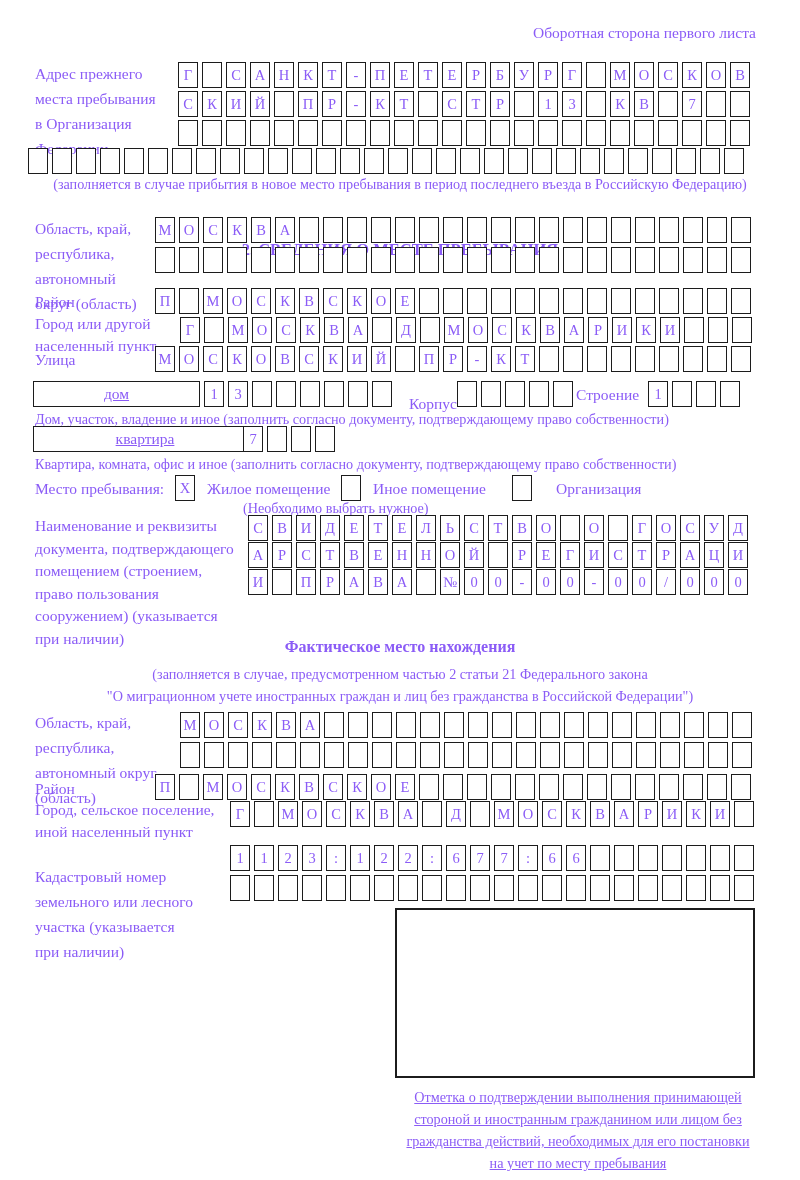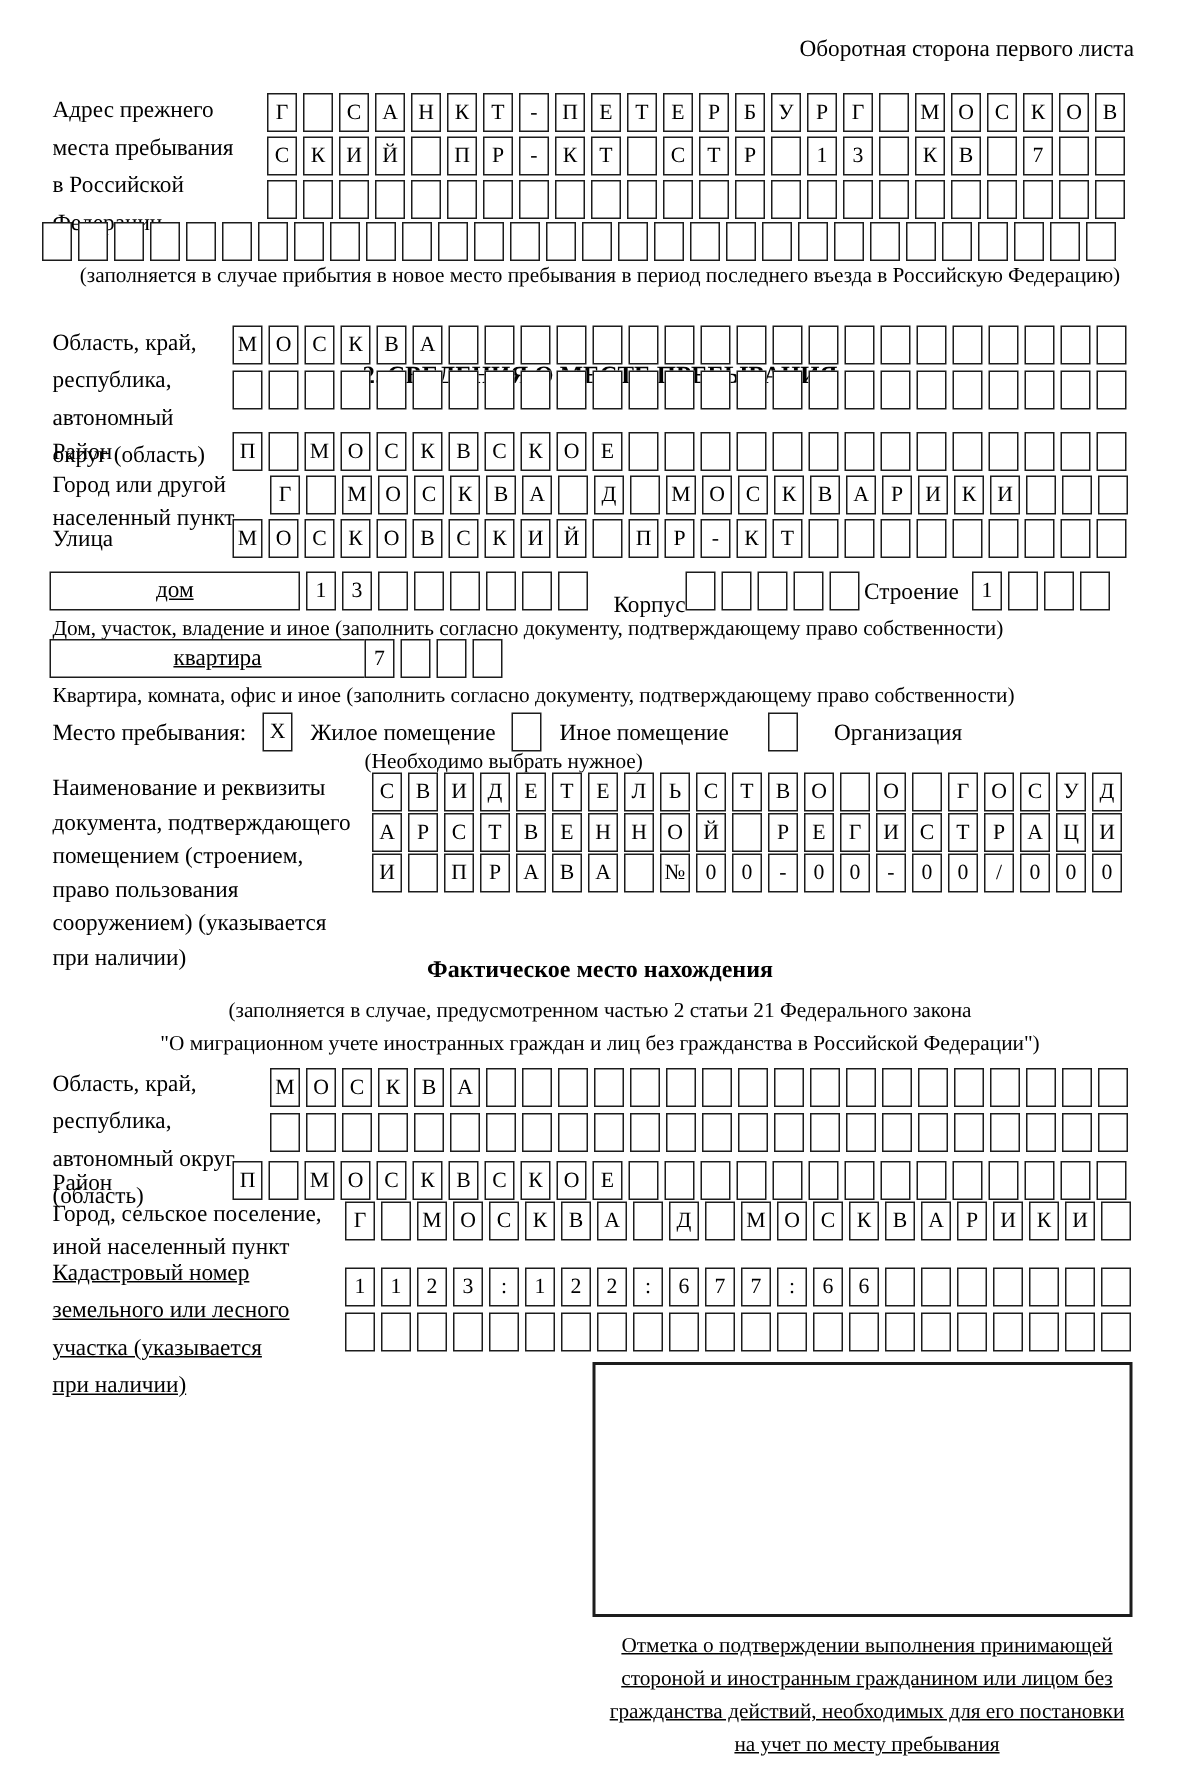--- a/index.html
+++ b/index.html
@@ -1,17 +1,17 @@
 <!DOCTYPE html>
 <html><head>
 <meta charset="utf-8">
 <style>
   html,body{margin:0;padding:0;background:#fff;}
   .page{position:relative;width:800px;height:1180px;background:#ffffff;
-        font-family:"Liberation Serif","DejaVu Serif",serif;color:#000000;overflow:hidden;}
+        font-family:"Liberation Serif","DejaVu Serif",serif;color:#8b5cf6;overflow:hidden;}
   .abs{position:absolute;}
   .label{font-size:15.5px;line-height:25px;white-space:nowrap;}
   .label-sm{font-size:15.5px;line-height:22px;white-space:nowrap;}
   .caption{font-size:14.2px;white-space:nowrap;}
   .center{left:0;width:800px;text-align:center;}
   .title{font-size:16.5px;font-weight:bold;}
   .cellrow{display:flex;}
   .cell{box-sizing:border-box;width:20px;height:26px;margin-right:4px;
         border:1.6px solid #1c1c1c;display:flex;align-items:center;justify-content:center;
         font-size:14.5px;line-height:1;background:#fff;}
@@ -23,21 +23,21 @@
 </head>
 <body>
 
 <div class="page">
 
   <div class="abs caption" style="top:24px;right:44px;font-size:15.5px;">Оборотная сторона первого листа</div>
 
   <div class="abs label" style="left:35px;top:61px;">
       <div>Адрес прежнего</div>
       <div>места пребывания</div>
-      <div>в Российской</div>
+      <div>в Организация</div>
       <div>Федерации</div>
     </div>
   <div class="abs cellrow" style="left:178px;top:62px;">
       <span class="cell">Г</span>
       <span class="cell"></span>
       <span class="cell">С</span>
       <span class="cell">А</span>
       <span class="cell">Н</span>
       <span class="cell">К</span>
       <span class="cell">Т</span>
@@ -535,21 +535,21 @@
       <span class="cell">К</span>
       <span class="cell">В</span>
       <span class="cell">А</span>
       <span class="cell">Р</span>
       <span class="cell">И</span>
       <span class="cell">К</span>
       <span class="cell">И</span>
       <span class="cell"></span>
     </div>
 
-  <div class="abs label" style="left:35px;top:836px;text-decoration:underline;">
+  <div class="abs label" style="left:35px;top:864px;">
       <div>Кадастровый номер</div>
       <div>земельного или лесного</div>
       <div>участка (указывается</div>
       <div>при наличии)</div>
     </div>
   <div class="abs cellrow" style="left:230px;top:845px;">
       <span class="cell">1</span>
       <span class="cell">1</span>
       <span class="cell">2</span>
       <span class="cell">3</span>

